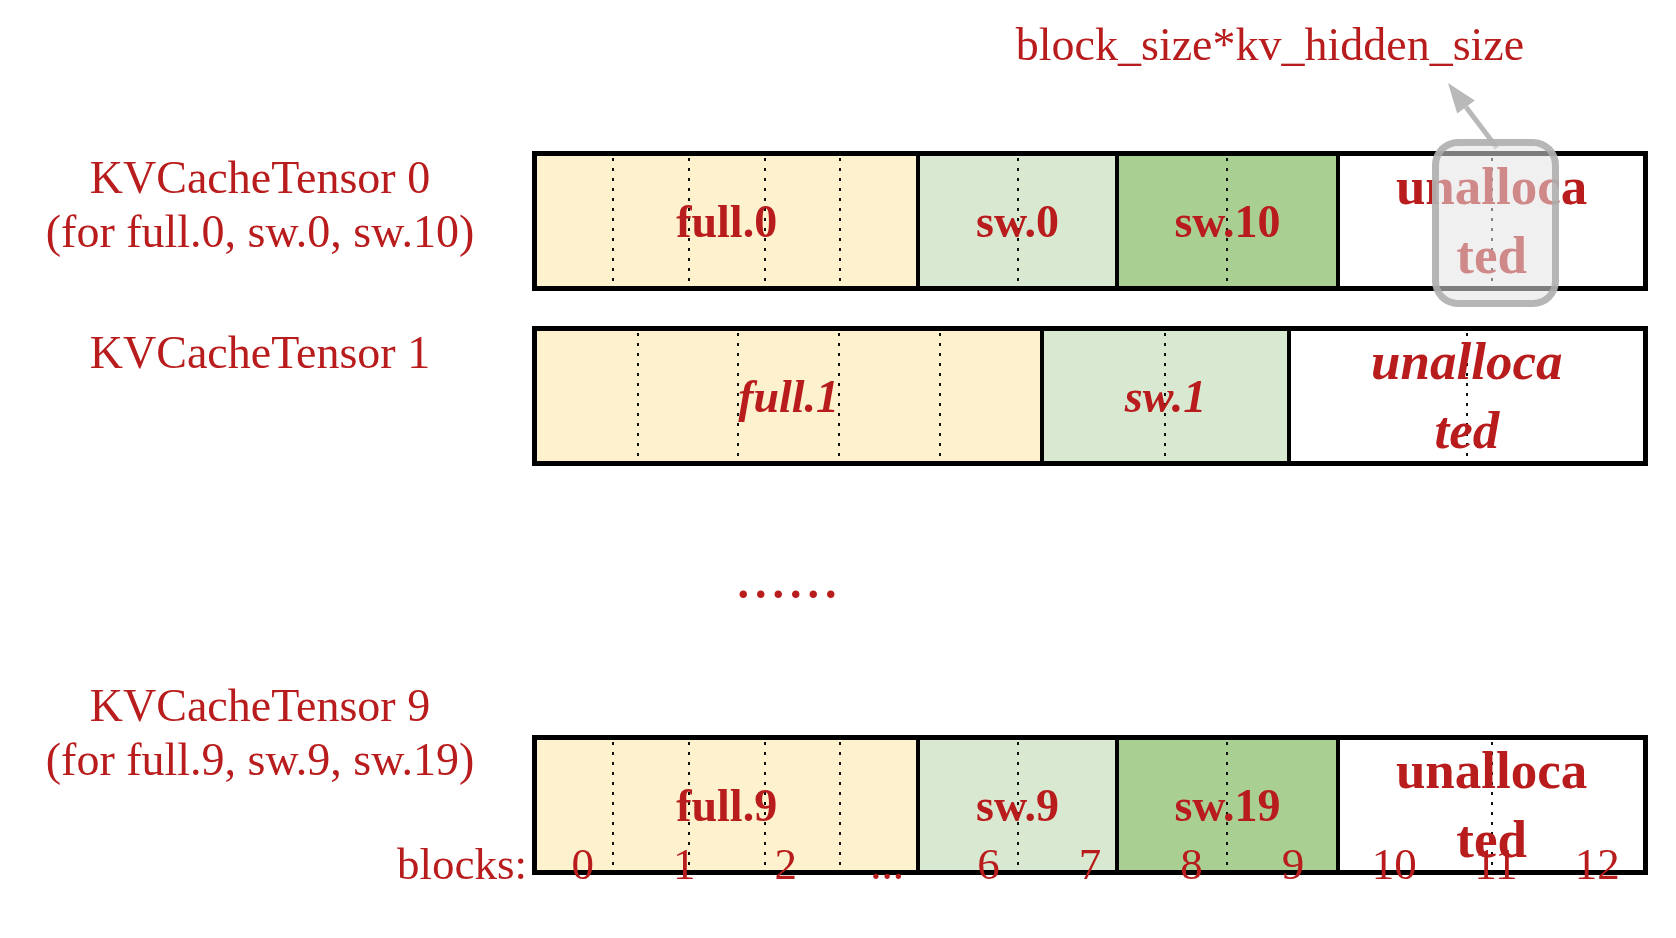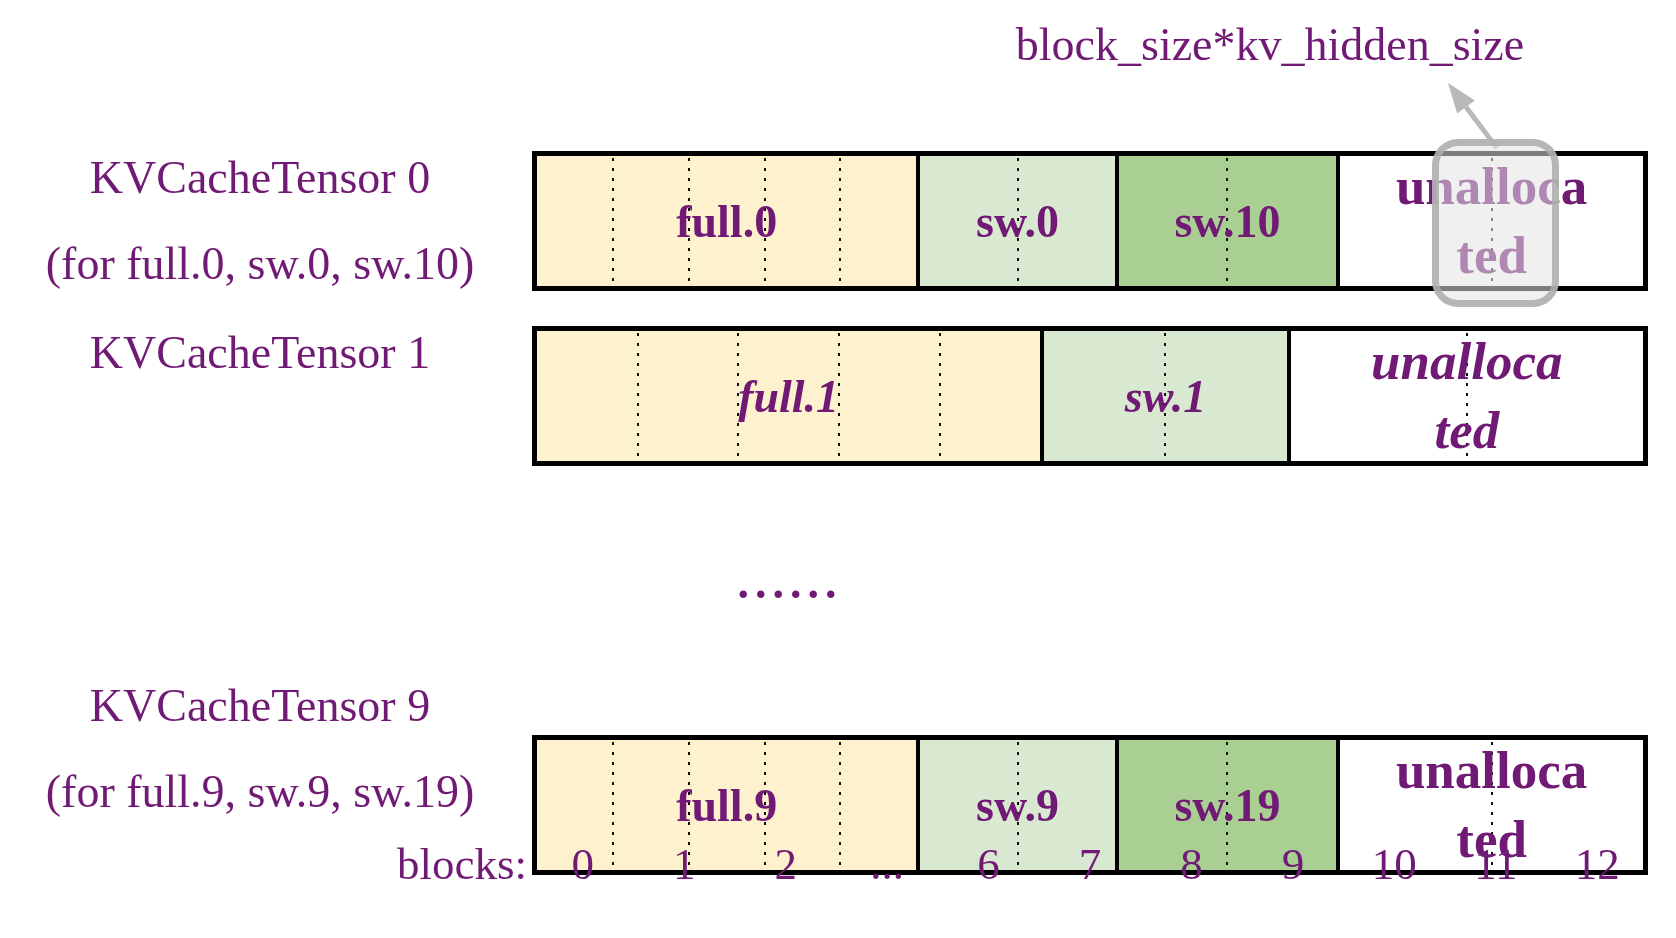--- a/index.html
+++ b/index.html
@@ -1,29 +1,29 @@
 <!DOCTYPE html>
 <html><head>
 <meta charset="utf-8">
 <style>
   html,body{margin:0;padding:0;background:#fff;}
   #canvas{
     position:relative;width:1676px;height:938px;background:#ffffff;
-    font-family:"Liberation Serif","DejaVu Serif",serif;color:#701a75;overflow:hidden;
+    font-family:"Liberation Serif","DejaVu Serif",serif;color:#b91c1c;overflow:hidden;
   }
   
   .annotation{
     position:absolute;left:985px;top:18px;width:570px;text-align:center;
     font-size:46px;white-space:nowrap;
   }
   .arrow-svg{position:absolute;left:1400px;top:60px;width:160px;height:110px;}
   
   .row-label{
     position:absolute;left:15px;width:490px;height:140px;
-    display:flex;flex-direction:column;justify-content:space-between;text-align:center;
+    display:flex;flex-direction:column;justify-content:flex-start;text-align:center;
     font-size:46px;line-height:1.18;white-space:nowrap;
   }
   .rl0{top:151px;} .rl1{top:326px;} .rl2{top:679px;}
   .bar{
     position:absolute;left:532px;width:1116px;height:140px;
     border:5px solid #000;box-sizing:border-box;display:flex;background:#fff;
   }
   .b0{top:151px;} .b1{top:326px;font-style:italic;} .b2{top:719px;margin-top:16px;}
   .seg{
     position:relative;box-sizing:border-box;display:flex;

